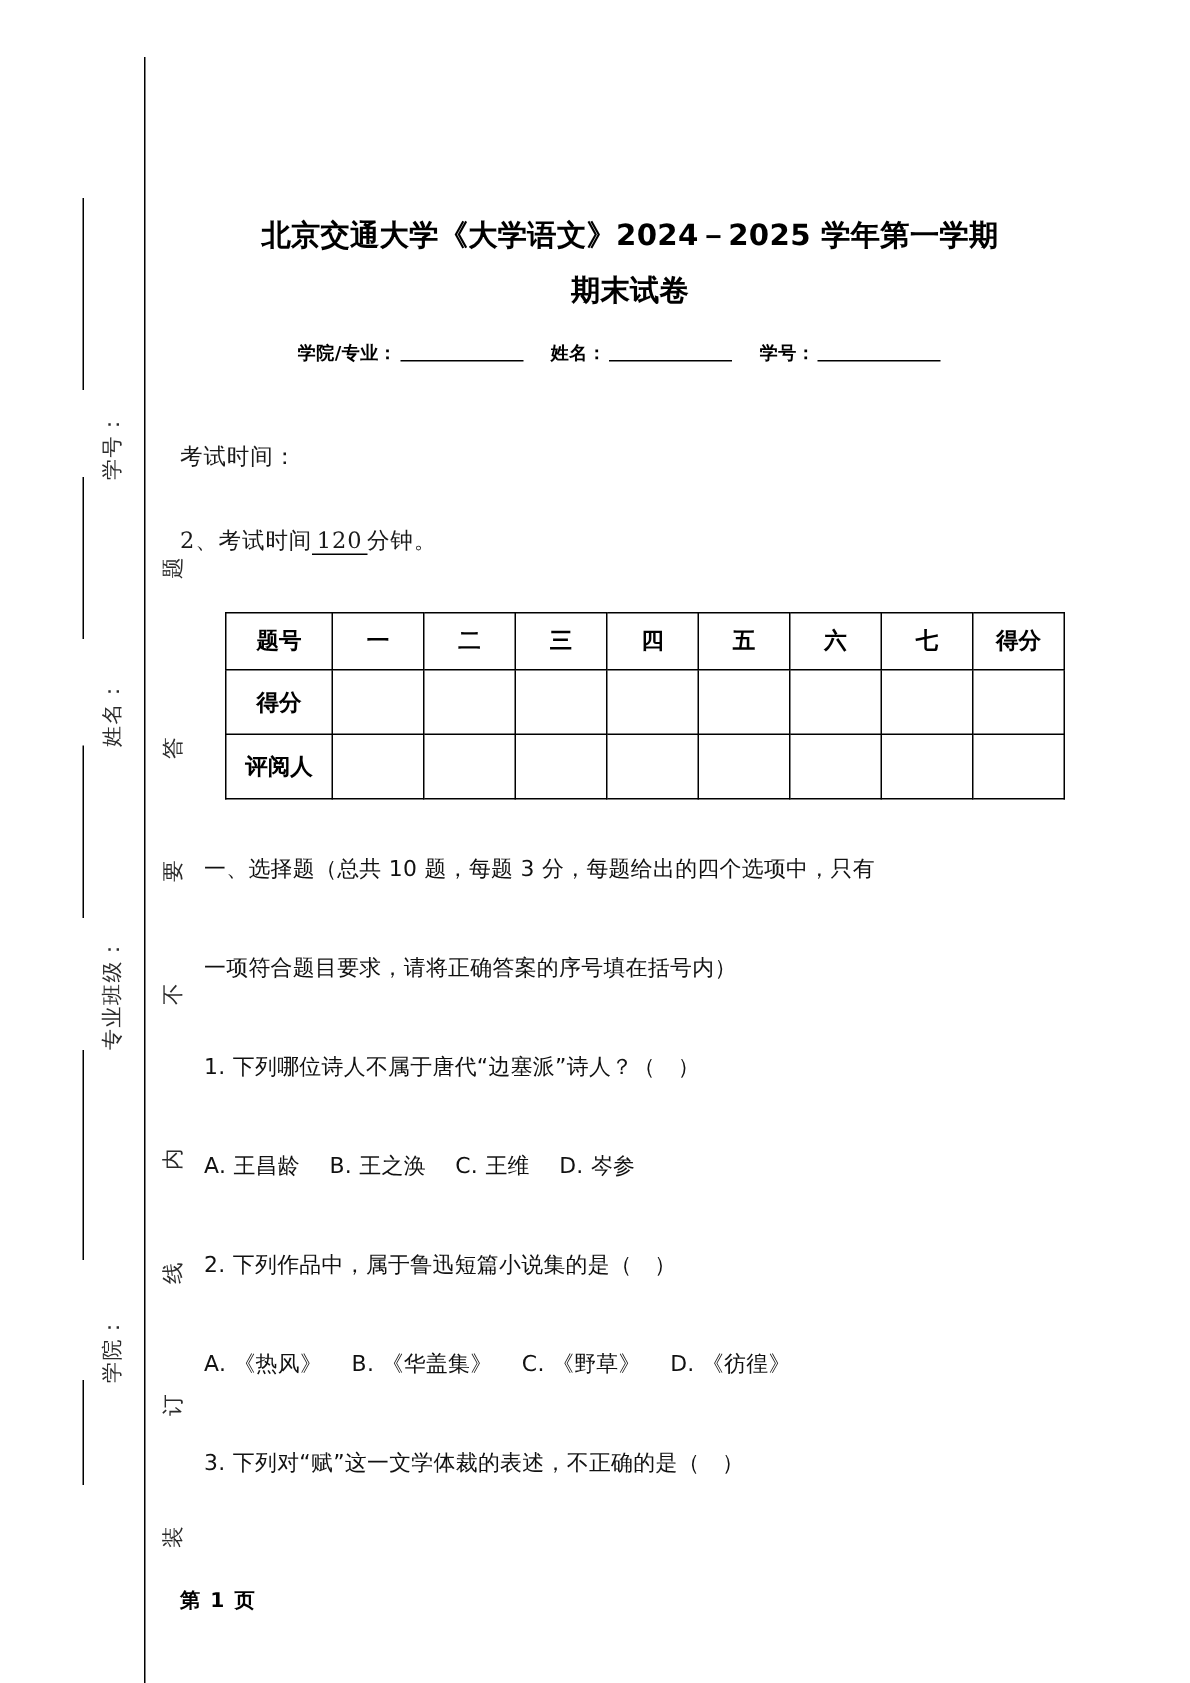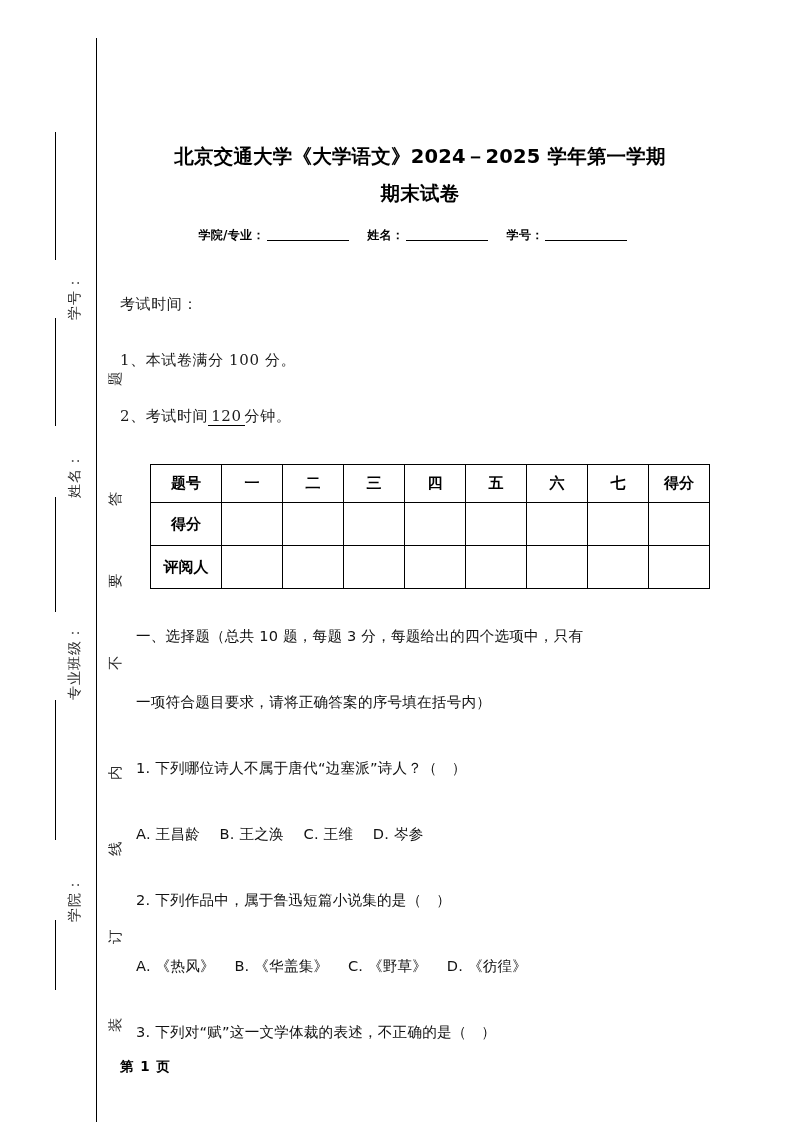--- a/index.html
+++ b/index.html
@@ -221,21 +221,20 @@
       <span class="field">
         <span>姓名：</span><span class="blank"></span>
       </span>
       <span class="field">
         <span>学号：</span><span class="blank"></span>
       </span>
     </div>
 
     <div class="notes">
       <p>考试时间：</p>
-      <p>1、本试卷满分 100 分。</p>
       <p>
         <span>2、考试时间</span><span class="underlined">120</span><span>分钟。</span>
       </p>
     </div>
 
     <div class="score-table-wrap">
       <table class="score-table">
         <tbody>
           <tr class="row-head">
             <td class="col-label">题号</td>

